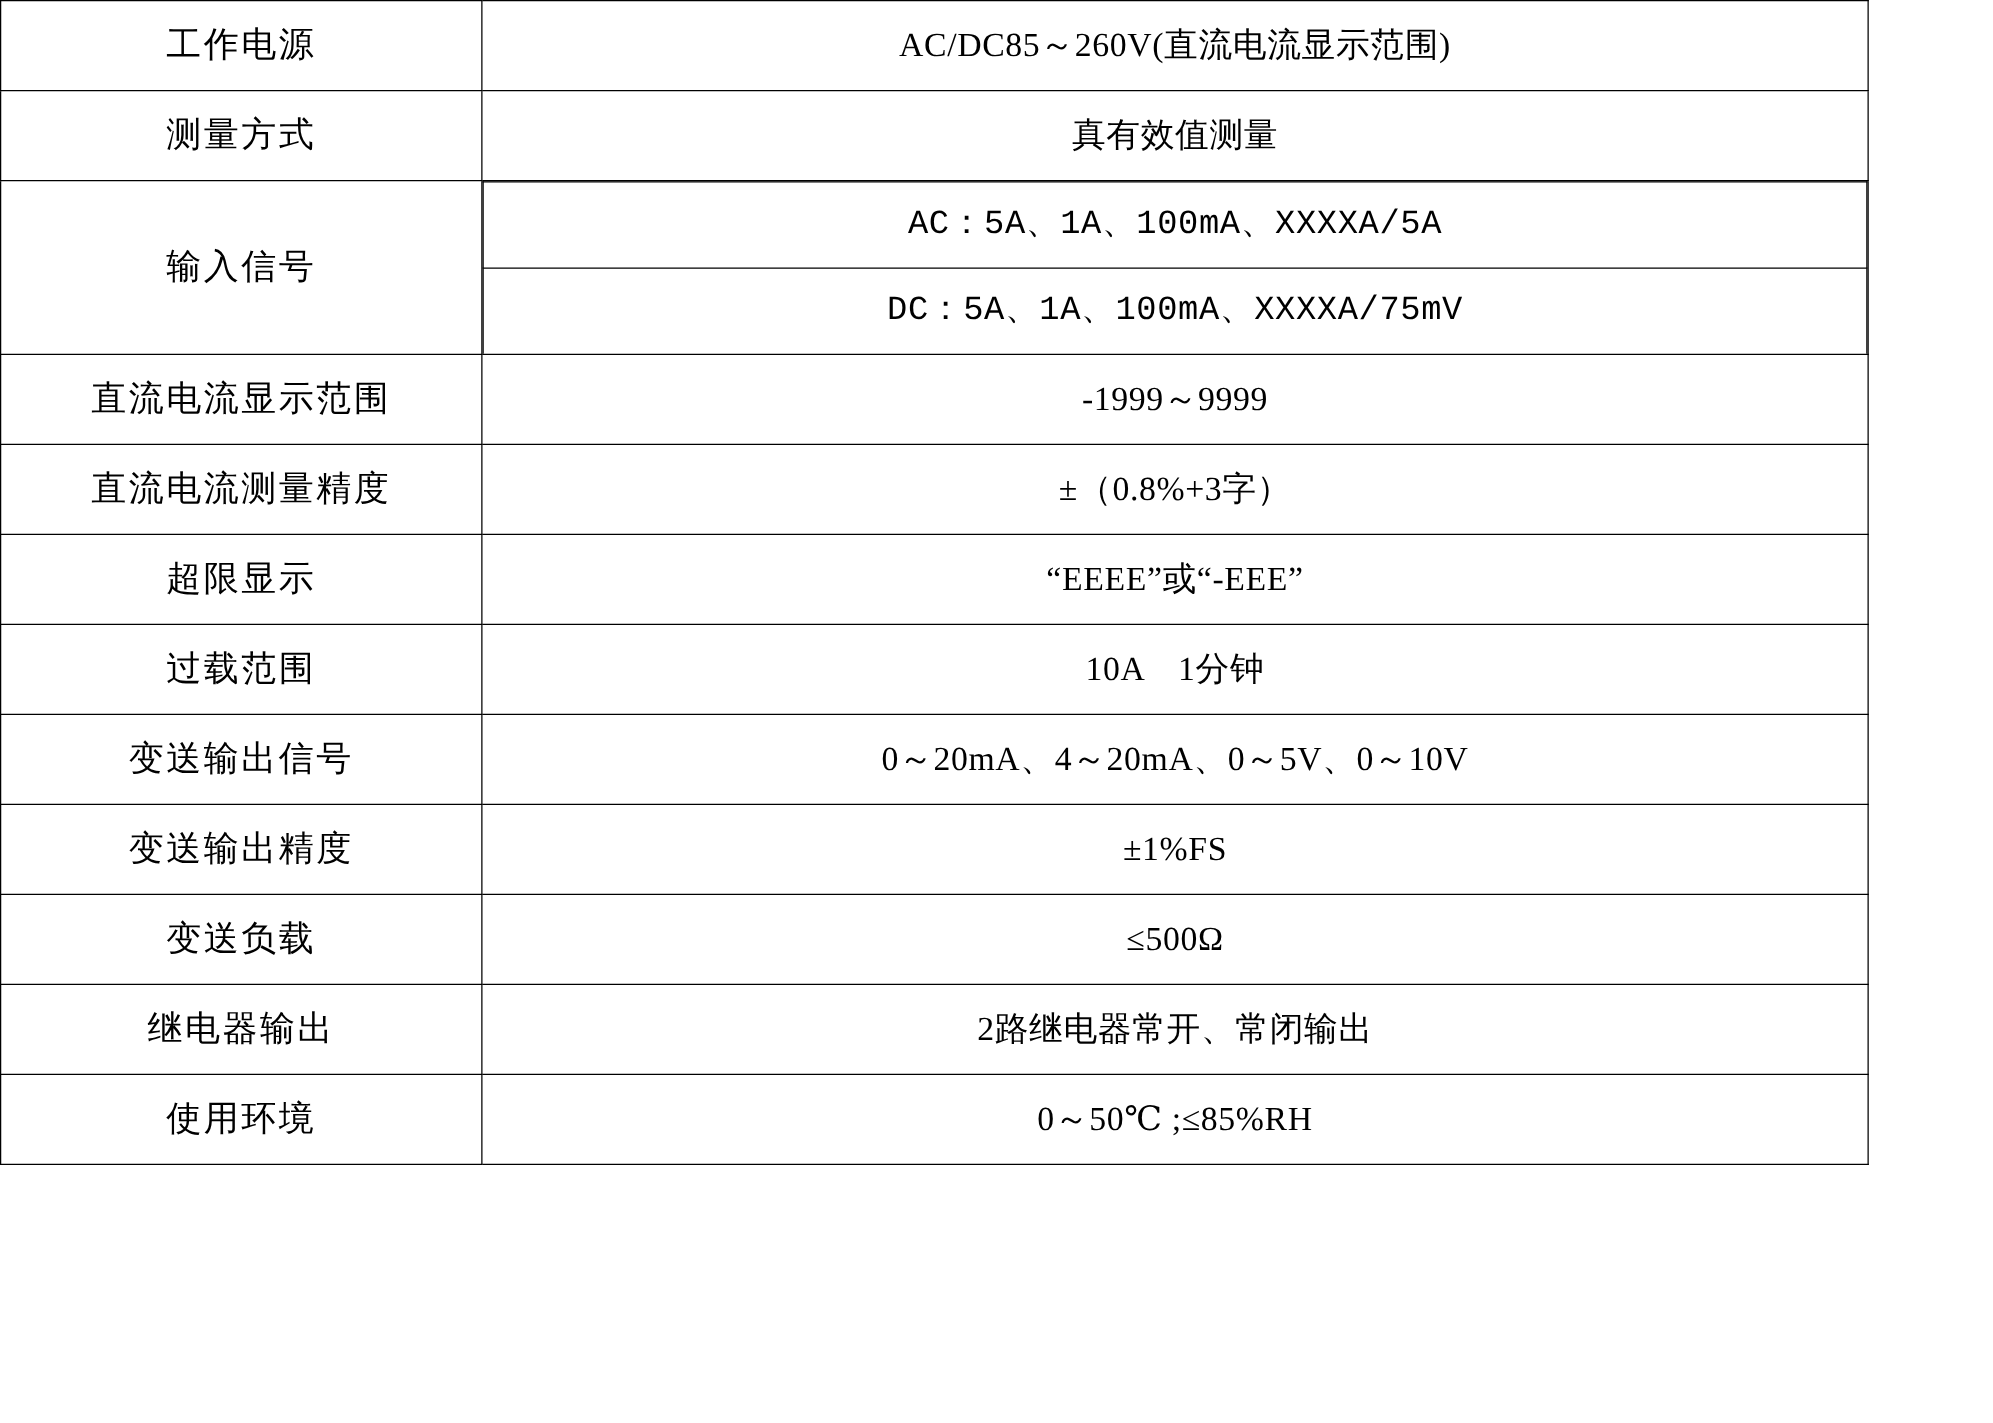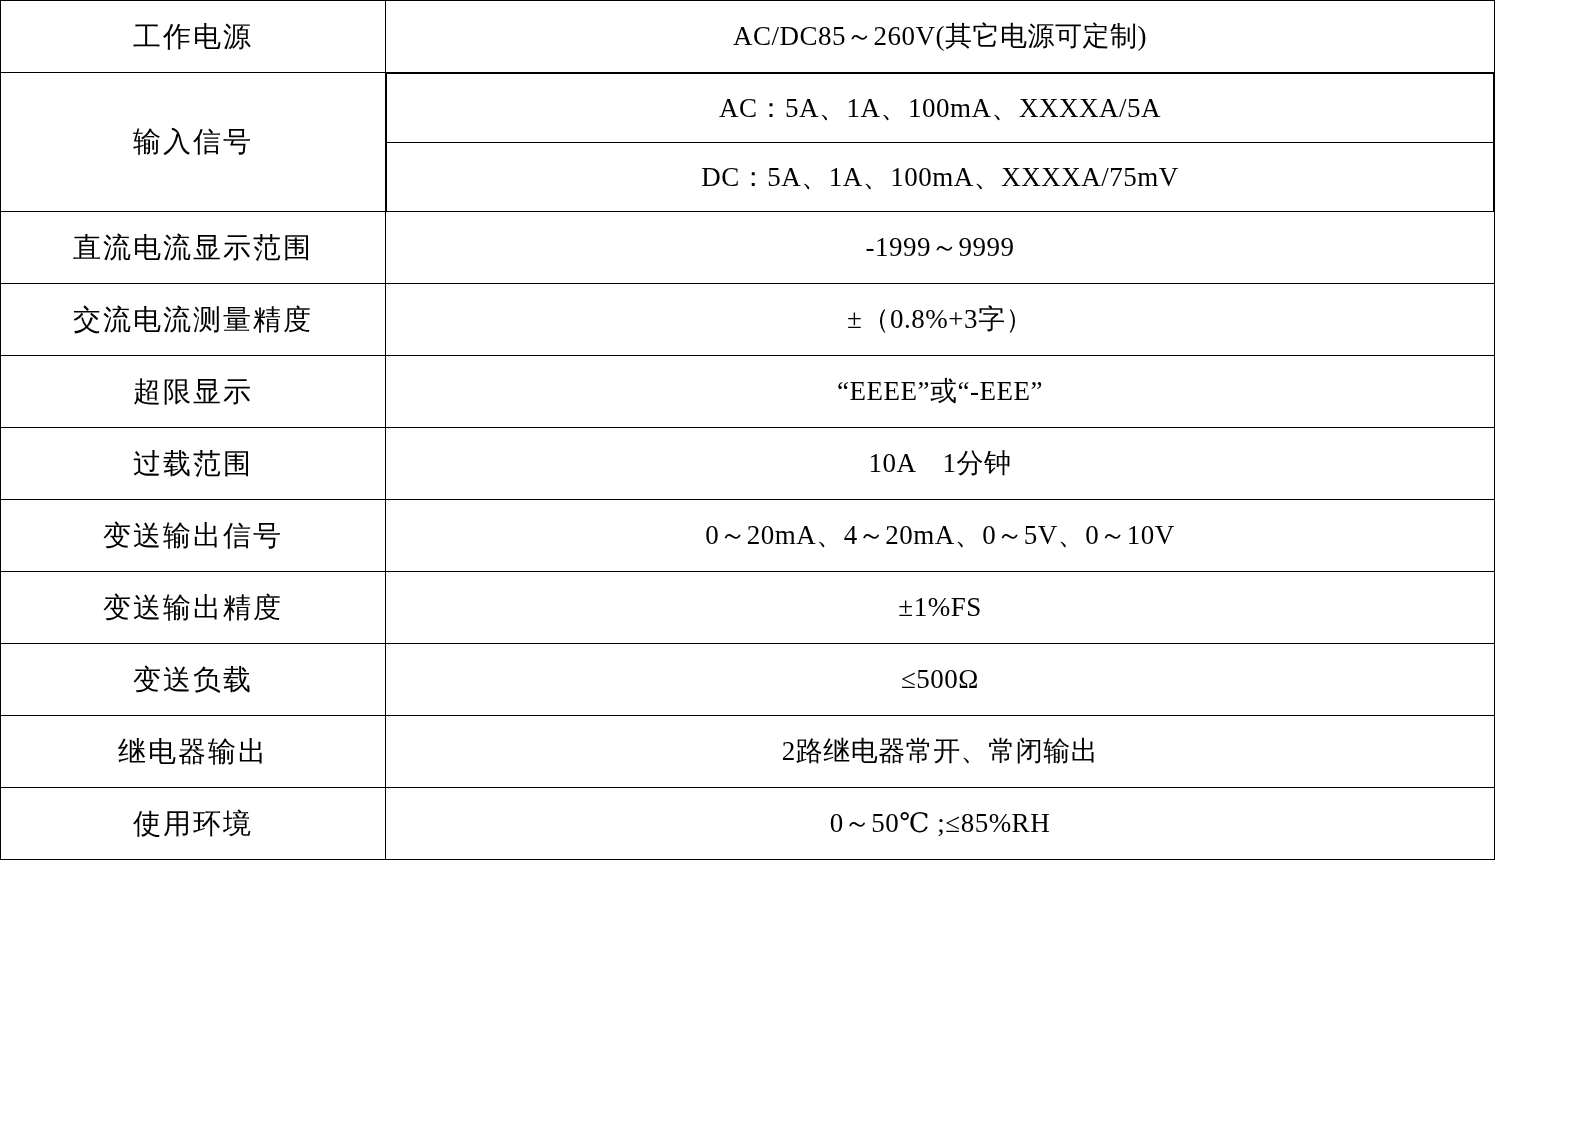--- a/index.html
+++ b/index.html
@@ -43,20 +43,21 @@
   }
   td.value {
     font-size: 27px;
     letter-spacing: 0.5px;
     height: 71px;
   }
   .inner-table {
     border-collapse: collapse;
     table-layout: fixed;
     width: 100%;
+    font-family: Liberation Mono, monospace;
   }
   .inner-table td {
     border: 0;
     border-bottom: 1px solid #000000;
     height: 68px;
     font-size: 27px;
     text-align: center;
     vertical-align: middle;
     letter-spacing: 0.5px;
   }
@@ -72,21 +73,25 @@
 
 <div class="sheet">
   <table class="spec">
     <colgroup>
       <col class="c1">
       <col class="c2">
     </colgroup>
     <tbody>
       <tr>
         <td class="label">工作电源</td>
-        <td class="value">AC/DC85～260V(其它电源可定制)</td>
+        <td class="value">AC/DC85～260V(直流电流显示范围)</td>
+      </tr>
+      <tr>
+        <td class="label">测量方式</td>
+        <td class="value">真有效值测量</td>
       </tr>
       <tr>
         <td class="label v-mid-tall">输入信号</td>
         <td class="value v-mid-tall" style="padding:0">
           <table class="inner-table">
             <tbody>
               <tr>
                 <td>AC：5A、1A、100mA、XXXXA/5A</td>
               </tr>
               <tr>
@@ -94,21 +99,21 @@
               </tr>
             </tbody>
           </table>
         </td>
       </tr>
       <tr>
         <td class="label">直流电流显示范围</td>
         <td class="value">-1999～9999</td>
       </tr>
       <tr>
-        <td class="label">交流电流测量精度</td>
+        <td class="label">直流电流测量精度</td>
         <td class="value">±（0.8%+3字）</td>
       </tr>
       <tr>
         <td class="label">超限显示</td>
         <td class="value">“EEEE”或“-EEE”</td>
       </tr>
       <tr>
         <td class="label">过载范围</td>
         <td class="value">10A　1分钟</td>
       </tr>

